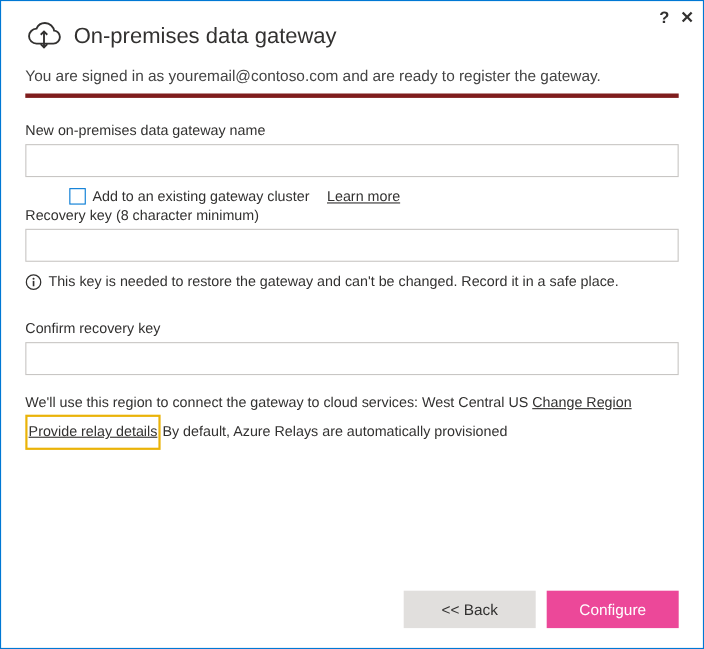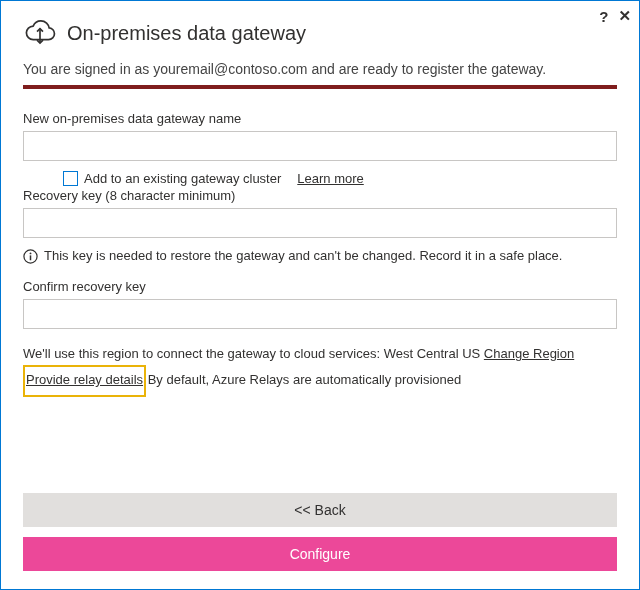--- a/index.html
+++ b/index.html
@@ -98,41 +98,40 @@
   .checkbox-row label { font-size: 13px; cursor: pointer; }
   .link {
     color: #323130;
     text-decoration: underline;
     cursor: pointer;
   }
   .info-row {
     display: flex;
     align-items: flex-start;
     gap: 6px;
-    margin-bottom: 12px;
+    margin-bottom: 24px;
   }
   .info-row svg { flex-shrink: 0; margin-top: 1px; }
   .info-text { font-size: 13px; color: #323130; }
   .region-text {
     font-size: 13px;
     color: #323130;
     line-height: 1.7;
   }
   .highlight-box {
     display: inline-block;
     border: 2px solid #eab308;
     padding: 2px 1px 4px 1px;
     margin-right: -2px;
   }
   .footer {
     margin-top: auto;
     display: flex;
     justify-content: flex-end;
     gap: 10px;
-    flex-direction: column;
   }
   .btn {
     min-width: 120px;
     height: 34px;
     border: none;
     font-size: 14px;
     font-family: inherit;
     cursor: pointer;
   }
   .btn-back {

